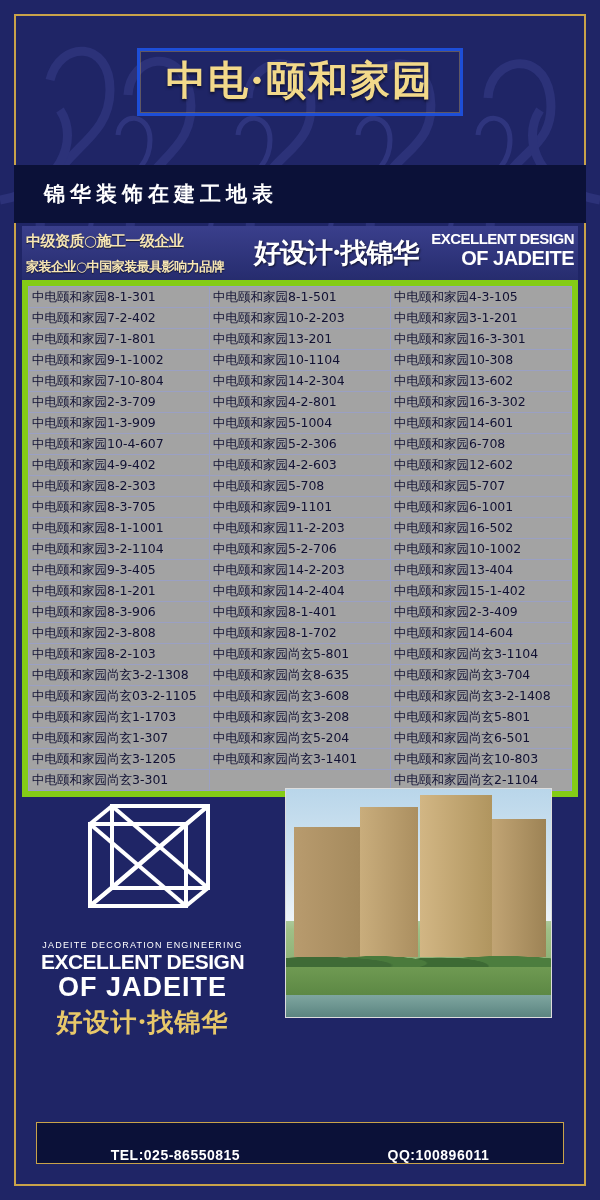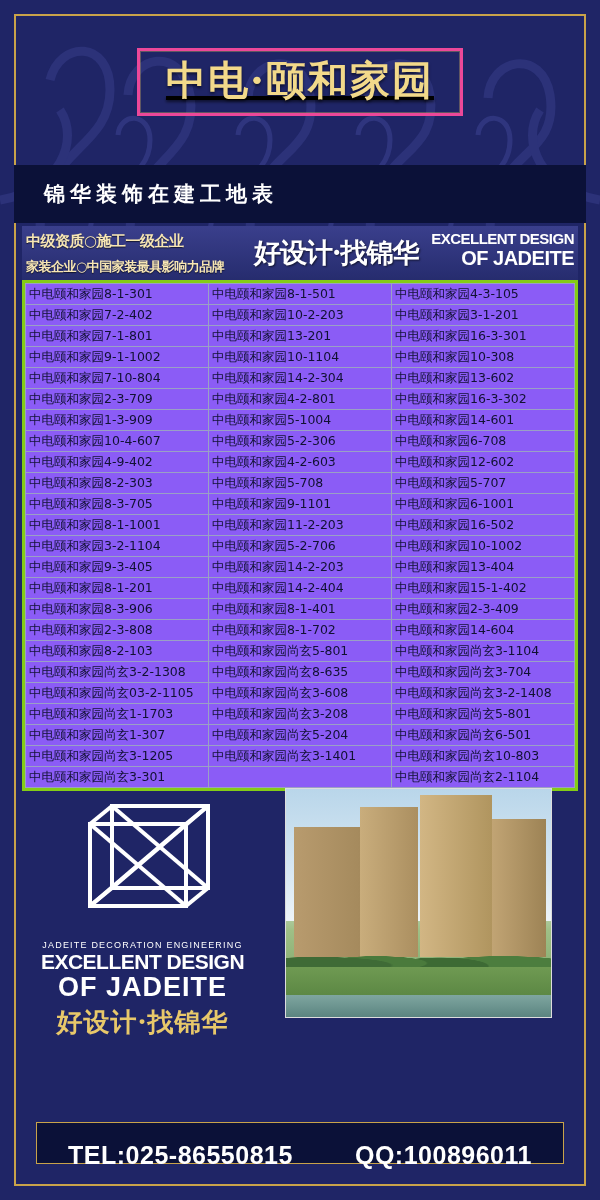--- a/index.html
+++ b/index.html
@@ -40,24 +40,23 @@
 
   
   .title-wrap {
     position: absolute;
     left: 0; right: 0;
     top: 48px;
     display: flex;
     justify-content: center;
   }
   .title-box {
-    border: 3px solid #ec4899;
+    border: 3px solid #1d4ed8;
     padding: 6px 26px 10px 26px;
     box-shadow: 0 0 0 1px rgba(217,180,92,.35) inset;
-    text-decoration: underline;
   }
   .title-text {
     font-family: "DejaVu Serif", "Liberation Serif", serif;
     font-weight: bold;
     font-size: 40px;
     letter-spacing: 2px;
     color: #f2d98a;
     text-shadow: 0 2px 3px rgba(0,0,0,.55);
     white-space: nowrap;
     line-height: 1.15;
@@ -129,22 +128,22 @@
     letter-spacing: -0.5px;
   }
   .banner-right .r1 { display:block; font-size: 15px; padding-top: 4px; }
   .banner-right .r2 { display:block; font-size: 20px; }
 
   
   .table-wrap {
     position: absolute;
     left: 22px; right: 22px;
     top: 280px;
-    background: #8b5cf6;
-    border: 3px solid #84cc16;
+    background: #a3a3a3;
+    border: 6px solid #84cc16;
     box-sizing: border-box;
   }
   table.addr {
     width: 100%;
     border-collapse: collapse;
     table-layout: fixed;
   }
   table.addr td {
     border: 1px solid #9aa0c4;
     height: 20px;
@@ -241,21 +240,21 @@
     background: #0b1138;
     border: 1px solid #c9a34a;
     display: flex;
     align-items: center;
     justify-content: space-around;
   }
   .footer span {
     color: #ffffff;
     font-family: "Liberation Sans", sans-serif;
     font-weight: bold;
-    font-size: 25px;
+    font-size: 14px;
     letter-spacing: 0.5px;
     margin-top: 24px;
   }
 </style>
 </head>
 <body>
 
 <div class="poster">
 
   <svg class="damask" viewBox="0 0 600 230" preserveAspectRatio="none">

